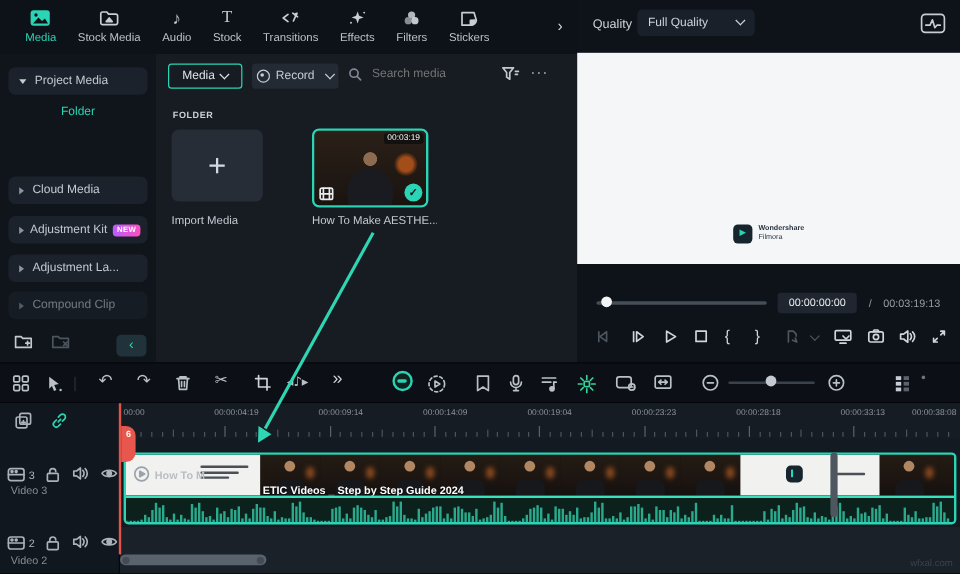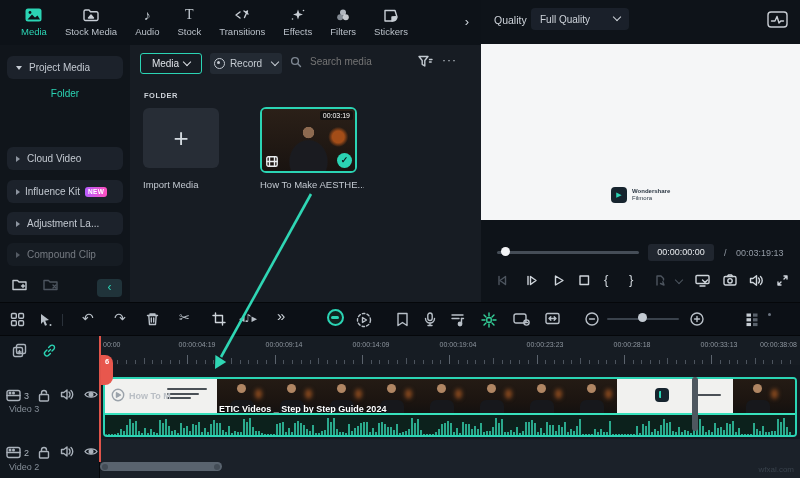--- a/index.html
+++ b/index.html
@@ -181,25 +181,25 @@
   <div class="sidebar">
     <div class="side-row" style="top:11px;">
       <i class="caret-d"></i>
       <span>Project Media</span>
     </div>
     <div class="side-folder" style="top:43px;">
       <span>Folder</span>
     </div>
     <div class="side-row" style="top:102px;">
       <i class="caret-r"></i>
-      <span>Cloud Video</span>
+      <span>Cloud Media</span>
     </div>
     <div class="side-row" style="top:135px;gap:5px;">
       <i class="caret-r"></i>
-      <span style="white-space:nowrap;">Influence Kit</span>
+      <span style="white-space:nowrap;">Adjustment Kit</span>
       <span class="badge-new">NEW</span>
     </div>
     <div class="side-row" style="top:198px;opacity:.55;">
       <i class="caret-r"></i>
       <span>Compound Clip</span>
     </div>
     <div class="side-row" style="top:167px;">
       <i class="caret-r"></i>
       <span>Adjustment La...</span>
     </div>

